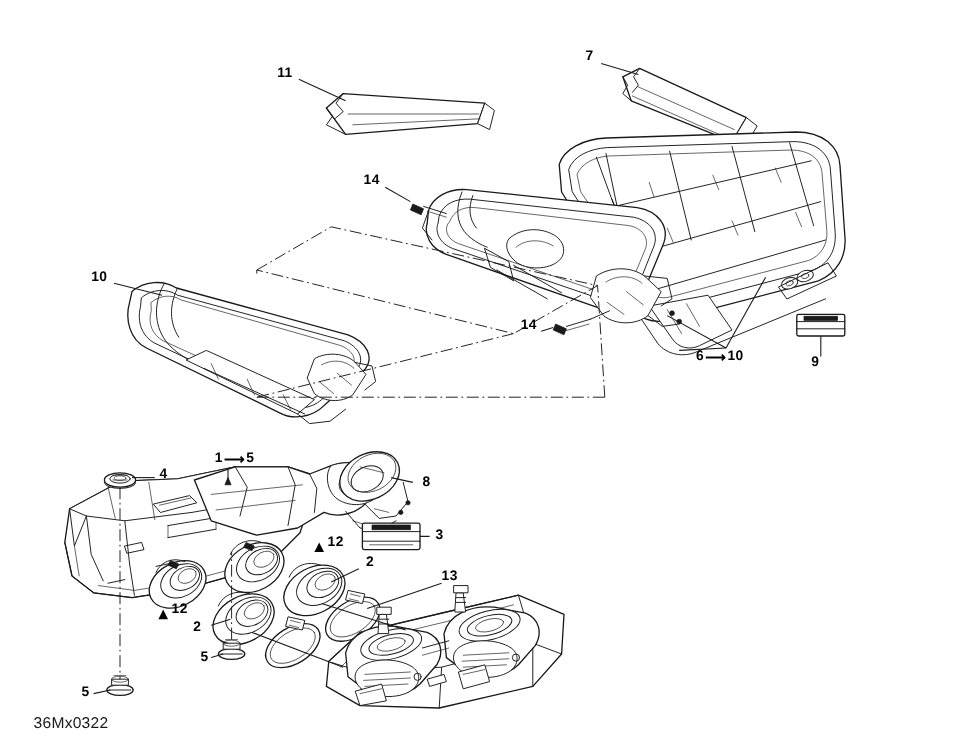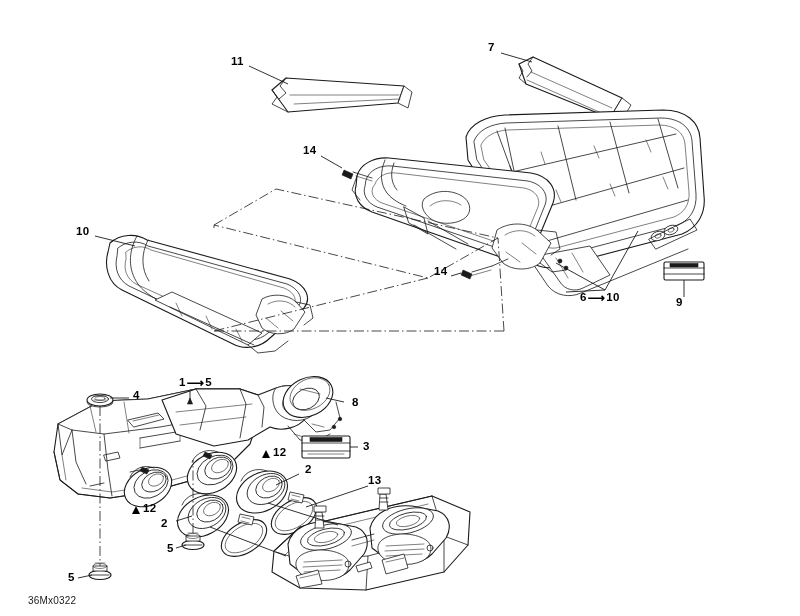--- a/index.html
+++ b/index.html
@@ -33,21 +33,21 @@
     color: #000000;
     white-space: nowrap;
     letter-spacing: 0.3px;
     line-height: 1;
   }
   #footer-code {
     position: absolute;
     left: 28px;
     top: 595px;
     font-family: "Liberation Sans", sans-serif;
-    font-size: 10px;
+    font-size: 13px;
     color: #1a1a1a;
     letter-spacing: 0.2px;
     white-space: nowrap;
   }
   .arrow-label {
     display: inline-flex;
     align-items: center;
     gap: 1px;
   }
   .arrow-glyph {
@@ -62,21 +62,21 @@
     height: 0;
     border-left: 4.5px solid transparent;
     border-right: 4.5px solid transparent;
     border-bottom: 8px solid #000;
     margin-right: 3px;
     position: relative;
     top: 1px;
   }
   .tri-wrap {
     display: inline-flex;
-    align-items: center;
+    align-items: flex-end;
   }
 </style>
 </head>
 <body>
 
 <div id="page">
 
   <svg id="diagram" viewBox="0 0 800 616" xmlns="http://www.w3.org/2000/svg">
     <defs>
       <style type="text/css">

